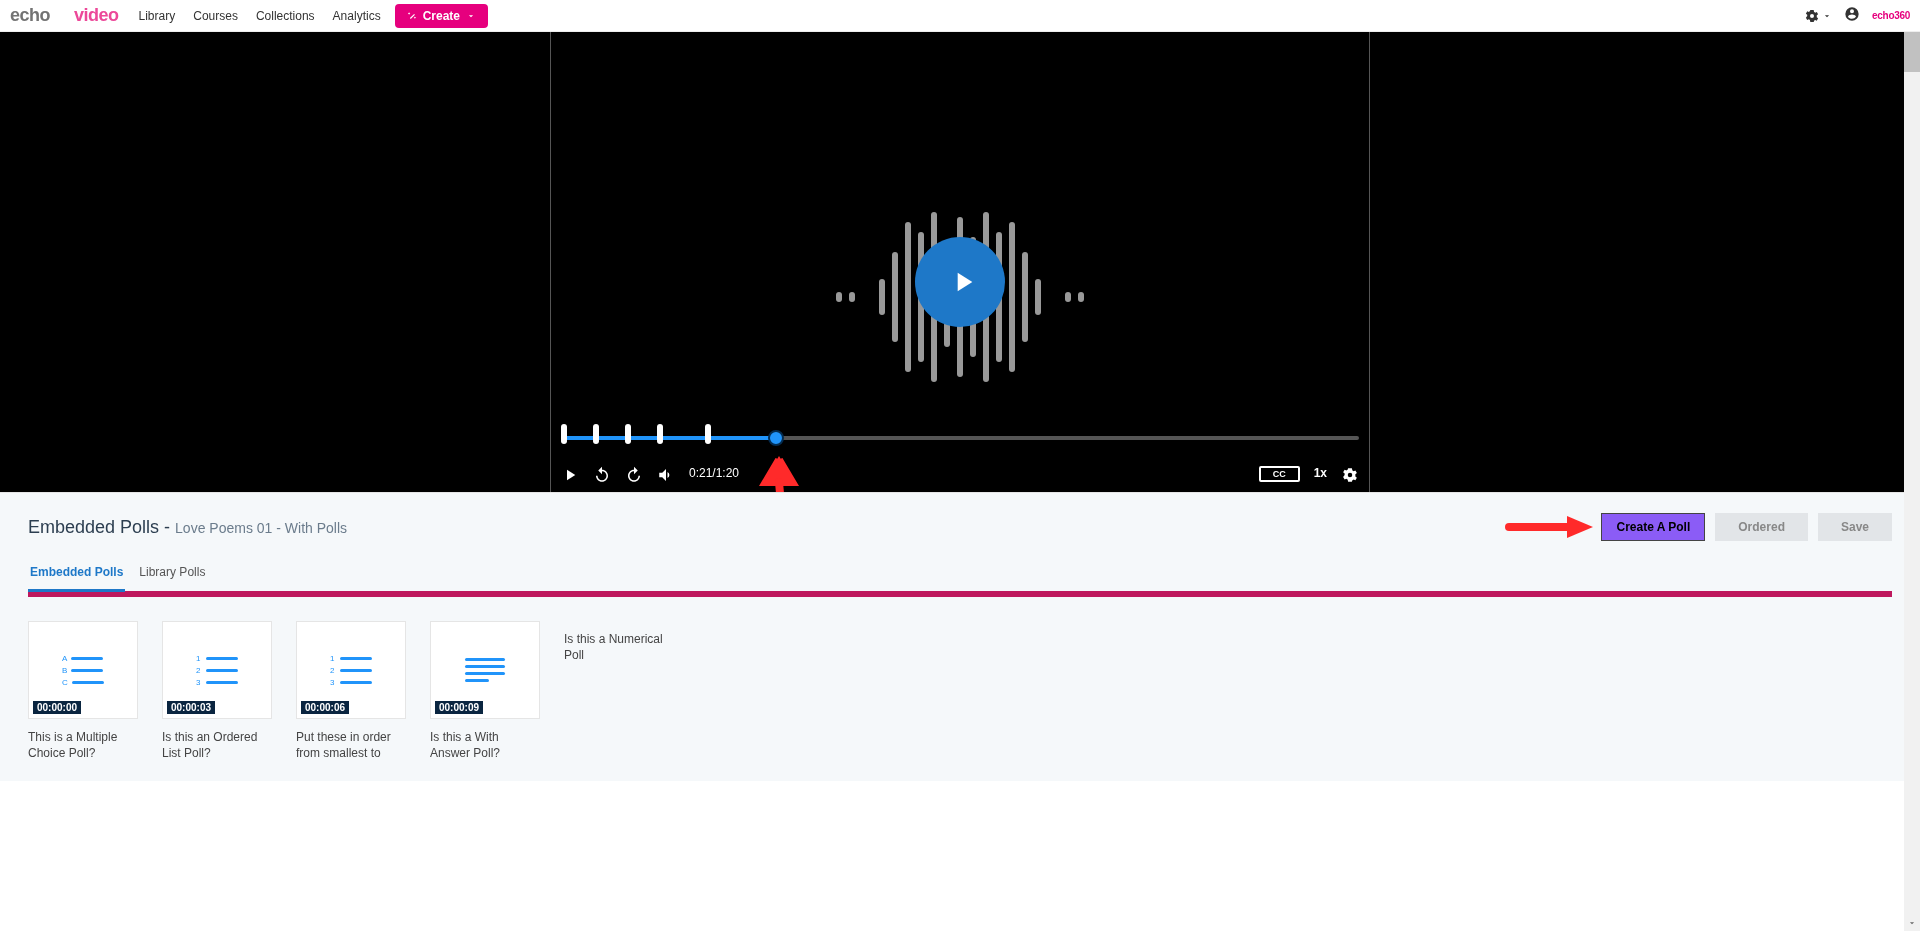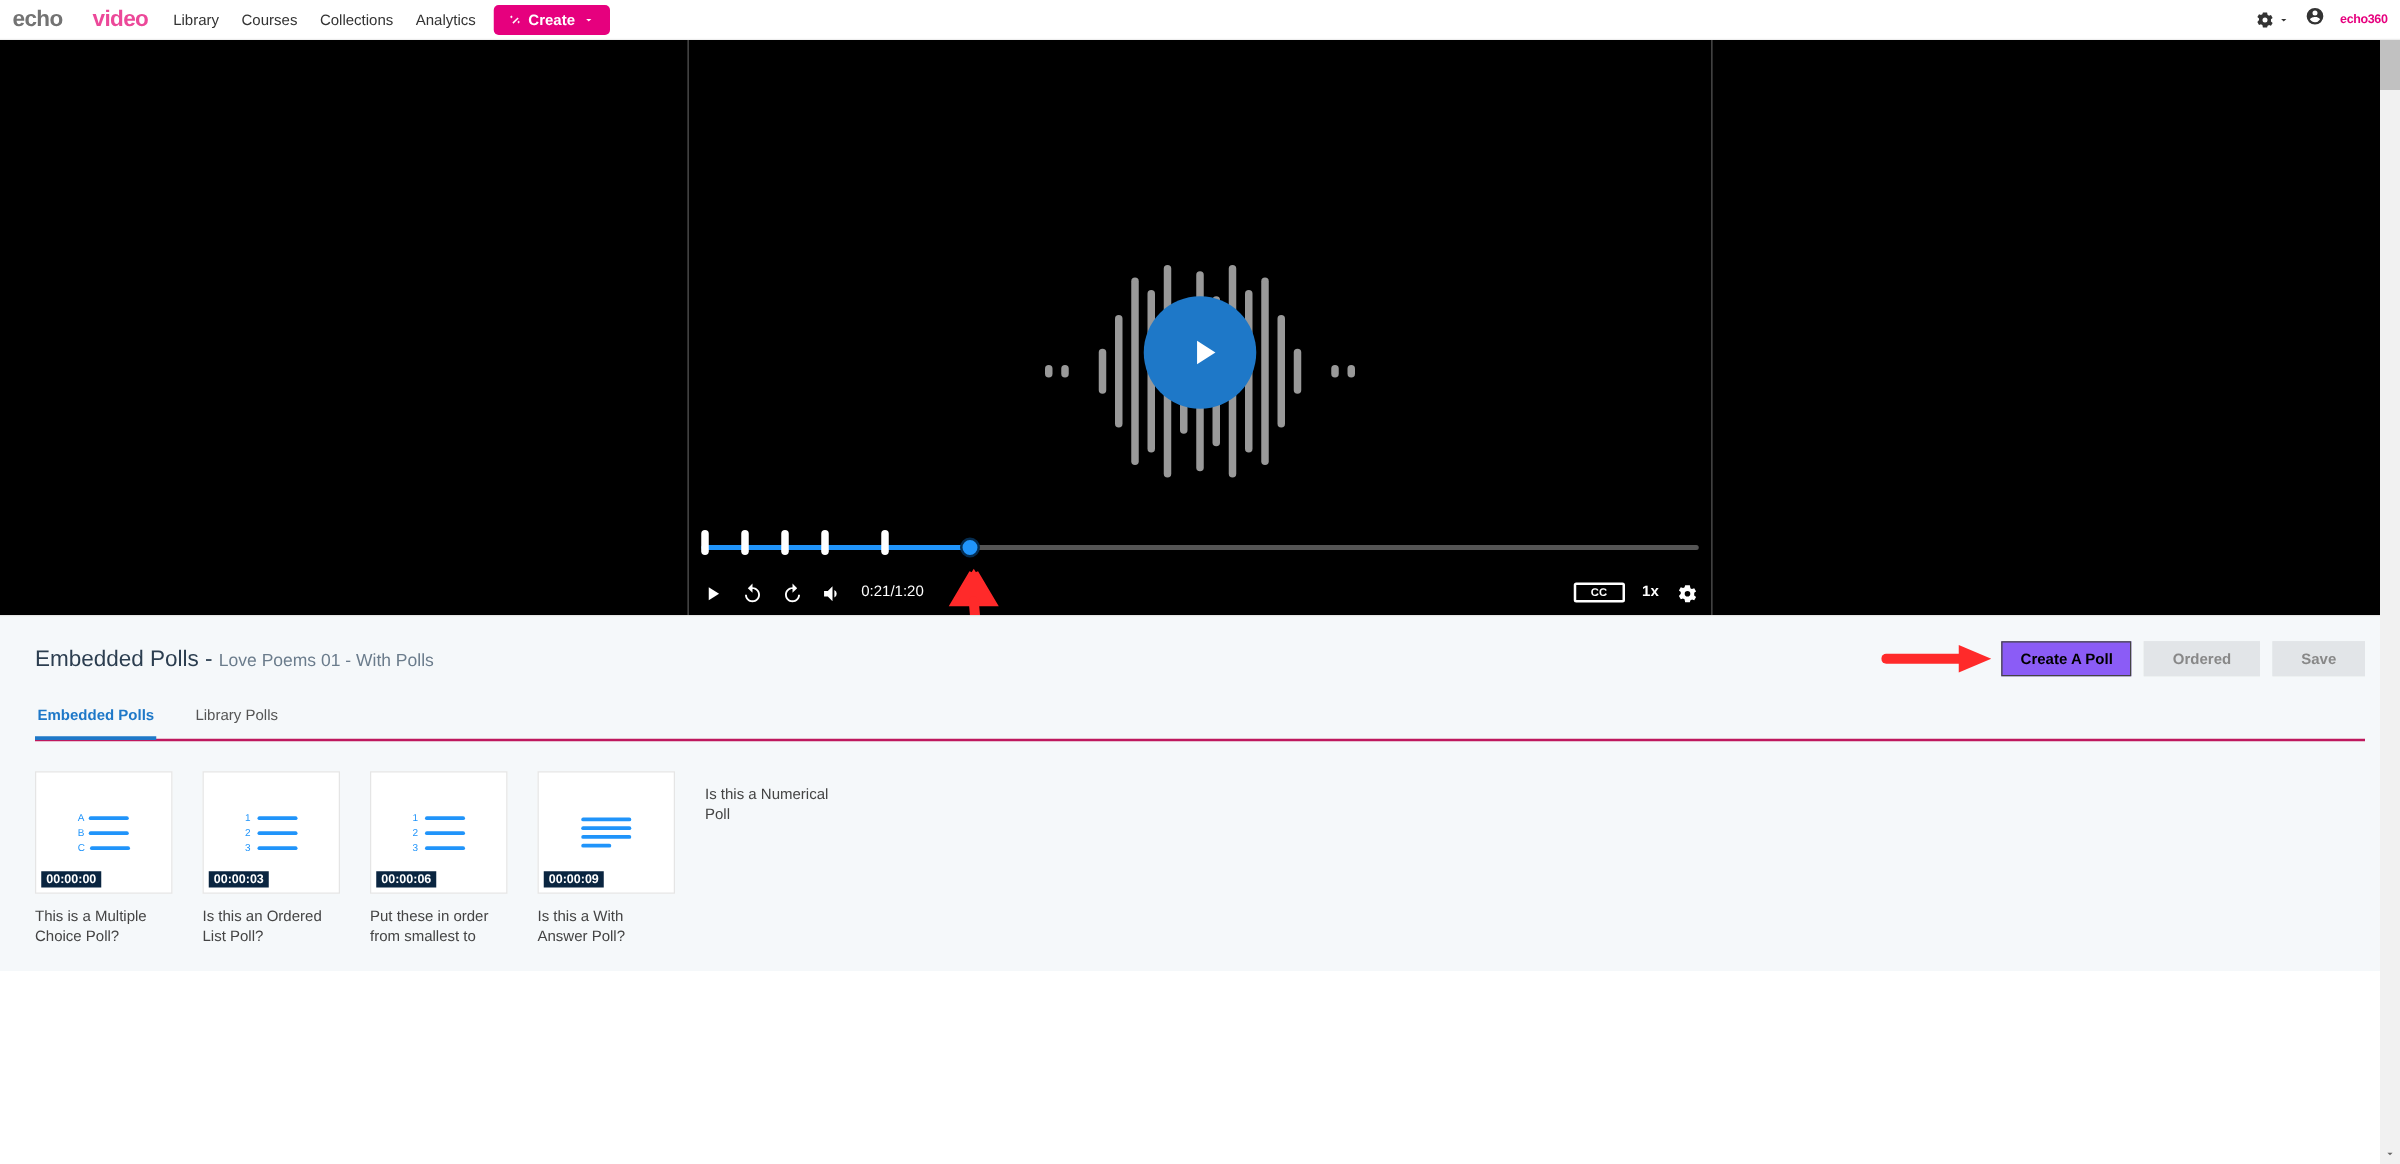--- a/index.html
+++ b/index.html
@@ -42,21 +42,21 @@
   
   
   .polls-section { padding: 20px 28px; background: #f5f8fa; position: relative; border-top:1px solid #e5e5e5; }
   .polls-head { display: flex; align-items: center; margin-bottom: 18px; }
   .polls-title { font-size: 18px; color: #2c3e50; }
   .polls-title .sub { font-size: 14px; color: #6b7c8c; font-weight: 400; }
   .polls-actions { margin-left: auto; display: flex; gap: 10px; align-items:center; }
   .btn-outline { background: #8b5cf6; border: 1px solid #444; padding: 6px 14px; font-size: 12px; font-weight:600; cursor: pointer; }
   .btn-grey { background: #e2e5e8; border: 1px solid #e2e5e8; color: #888; padding: 6px 22px; font-size: 12px; font-weight:600; cursor: pointer; }
   
-  .tabs { display: flex; gap: 29px; border-bottom: 2px solid #be185d; margin-bottom: 24px; }
+  .tabs { display: flex; gap: 12px; border-bottom: 6px solid #be185d; margin-bottom: 24px; }
   .tab { padding: 6px 2px 10px; font-size: 12px; color: #555; cursor: pointer; }
   .tab.active { color: #1e78c8; font-weight: 600; border-bottom: 3px solid #1e78c8; margin-bottom: -1px; }
   
   .poll-cards { display: flex; gap: 24px; }
   .poll-card { width: 110px; }
   .poll-thumb { width: 110px; height: 98px; background: #fff; border: 1px solid #e5e5e5; position: relative; display:flex; align-items:center; justify-content:center; }
   .poll-time { position: absolute; bottom: 4px; left: 4px; background: #0a2540; color: #fff; font-size: 10px; padding: 1px 4px; font-weight:600; }
   .poll-label { margin-top: 10px; font-size: 12px; color: #444; line-height: 1.35; }
   
   .thumb-mc { font-size:8px; color:#2094fa; display:flex; flex-direction:column; gap:3px; }

